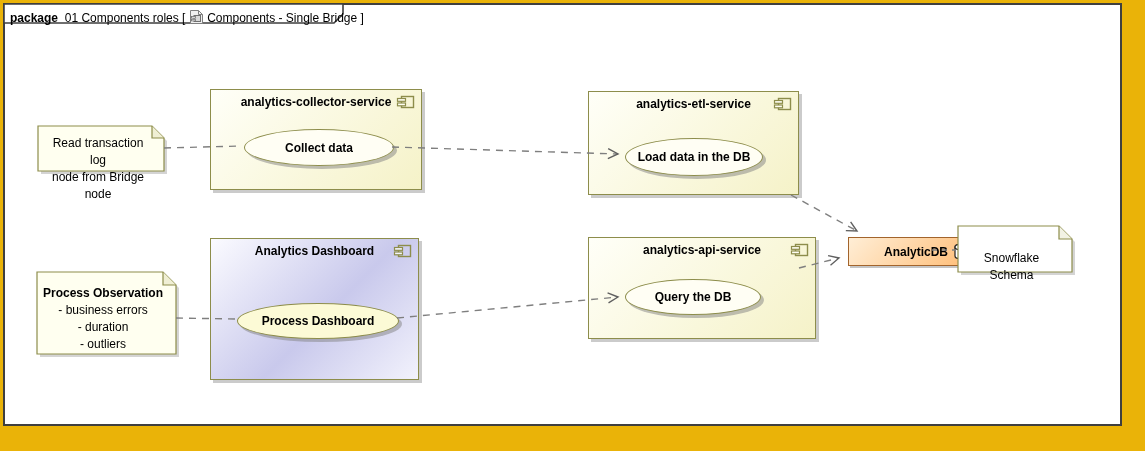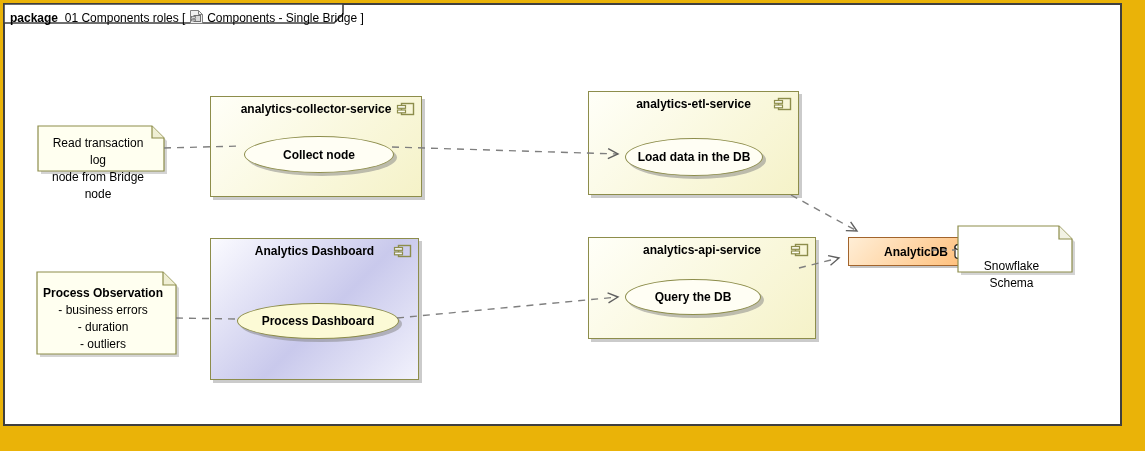--- a/index.html
+++ b/index.html
@@ -59,29 +59,29 @@
         <path d="M1.5,1.5 h8 l4,4 v9 h-12 z" fill="#f0f0f0" stroke="#808080" stroke-width="1"></path>
         <path d="M9.5,1.5 v4 h4" fill="none" stroke="#808080" stroke-width="1"></path>
         <rect x="5" y="6.5" width="6.5" height="6" fill="#d8d8d8" stroke="#707070" stroke-width="1"></rect>
         <rect x="2.5" y="7.5" width="4" height="1.6" fill="#fff" stroke="#707070" stroke-width="0.8"></rect>
         <rect x="2.5" y="10.3" width="4" height="1.6" fill="#fff" stroke="#707070" stroke-width="0.8"></rect>
       </svg>
       <span>Components - Single Bridge ]</span>
     </div>
   </div>
 
-  <div class="component comp-yellow" style="left:210px;top:96px;width:210px;height:99px;">
+  <div class="component comp-yellow" style="left:210px;top:89px;width:210px;height:99px;">
     <div class="comp-title">analytics-collector-service</div>
     <svg class="comp-icon" width="19" height="15">
       <rect x="5.5" y="1.5" width="12" height="11" fill="none" stroke="#8d8d4b" stroke-width="1.4"></rect>
       <rect x="1.5" y="3.5" width="8" height="2.8" fill="#fffef4" stroke="#8d8d4b" stroke-width="1.2"></rect>
       <rect x="1.5" y="8" width="8" height="2.8" fill="#fffef4" stroke="#8d8d4b" stroke-width="1.2"></rect>
     </svg>
     <div class="usecase" style="left:33px;top:39px;width:148px;height:35px;">
-      <span>Collect node</span>
+      <span>Collect data</span>
     </div>
   </div>
 
   <div class="component comp-yellow" style="left:588px;top:91px;width:209px;height:102px;">
     <div class="comp-title">analytics-etl-service</div>
     <svg class="comp-icon" width="19" height="15">
       <rect x="5.5" y="1.5" width="12" height="11" fill="none" stroke="#8d8d4b" stroke-width="1.4"></rect>
       <rect x="1.5" y="3.5" width="8" height="2.8" fill="#fffef4" stroke="#8d8d4b" stroke-width="1.2"></rect>
       <rect x="1.5" y="8" width="8" height="2.8" fill="#fffef4" stroke="#8d8d4b" stroke-width="1.2"></rect>
     </svg>
@@ -147,21 +147,21 @@
       <div>- outliers</div>
     </div>
   </div>
 
   <div class="note" style="left:958px;top:226px;width:114px;height:47px;">
     <svg width="121" height="54">
       <polygon points="3,3 104,3 117,16 117,49 3,49" transform="translate(3,3)" fill="#b0b0b0" opacity="0.55"></polygon>
       <polygon points="3,3 104,3 117,16 117,49 3,49" fill="#ffffff" stroke="#8d8d4b" stroke-width="1.2"></polygon>
       <path d="M104,3 v13 h13" fill="#f2f2e4" stroke="#8d8d4b" stroke-width="1.2"></path>
     </svg>
-    <div class="note-text" style="top:32px;">
+    <div class="note-text" style="top:24px;">
       <div>Snowflake Schema</div>
     </div>
   </div>
 
   <svg id="connectors" width="1145" height="451">
     <defs>
       <marker id="arrow" markerWidth="14" markerHeight="12" refX="0" refY="0" viewBox="-11 -6 13 12" orient="auto" markerUnits="userSpaceOnUse">
         <path d="M-10,-5 L0,0 L-10,5" fill="none" stroke="#606060" stroke-width="1.4"></path>
       </marker>
     </defs>

